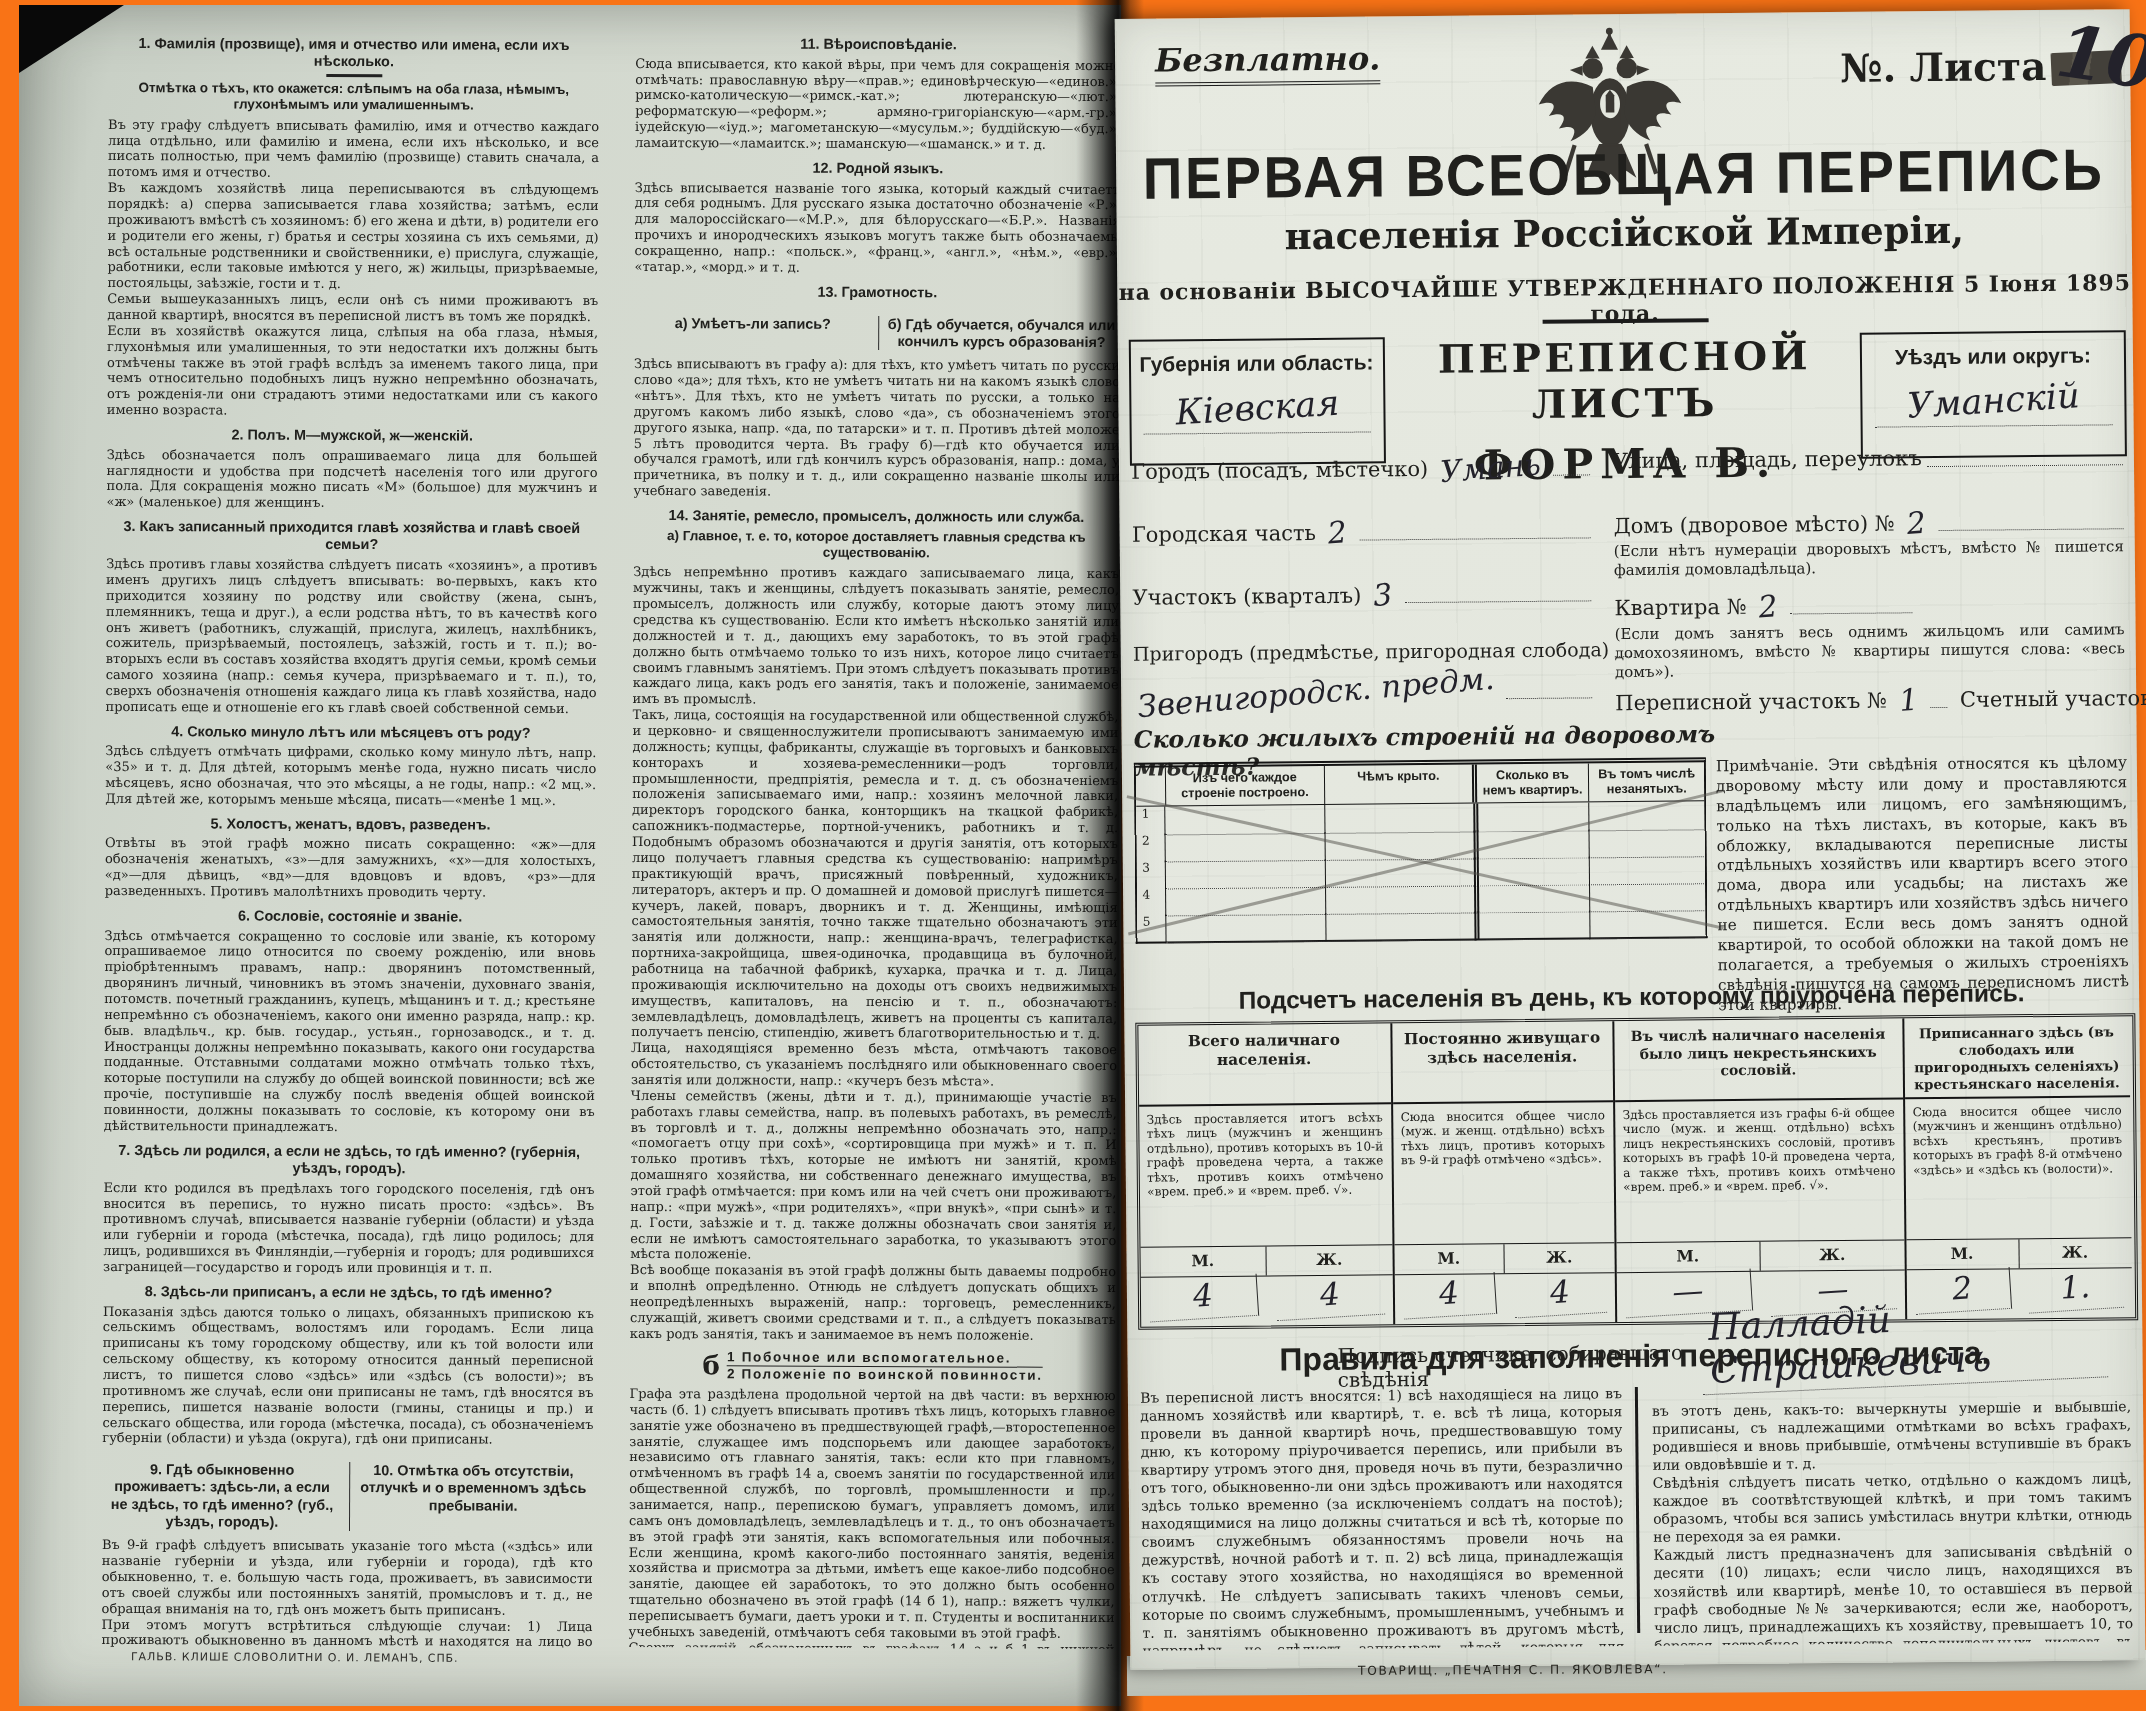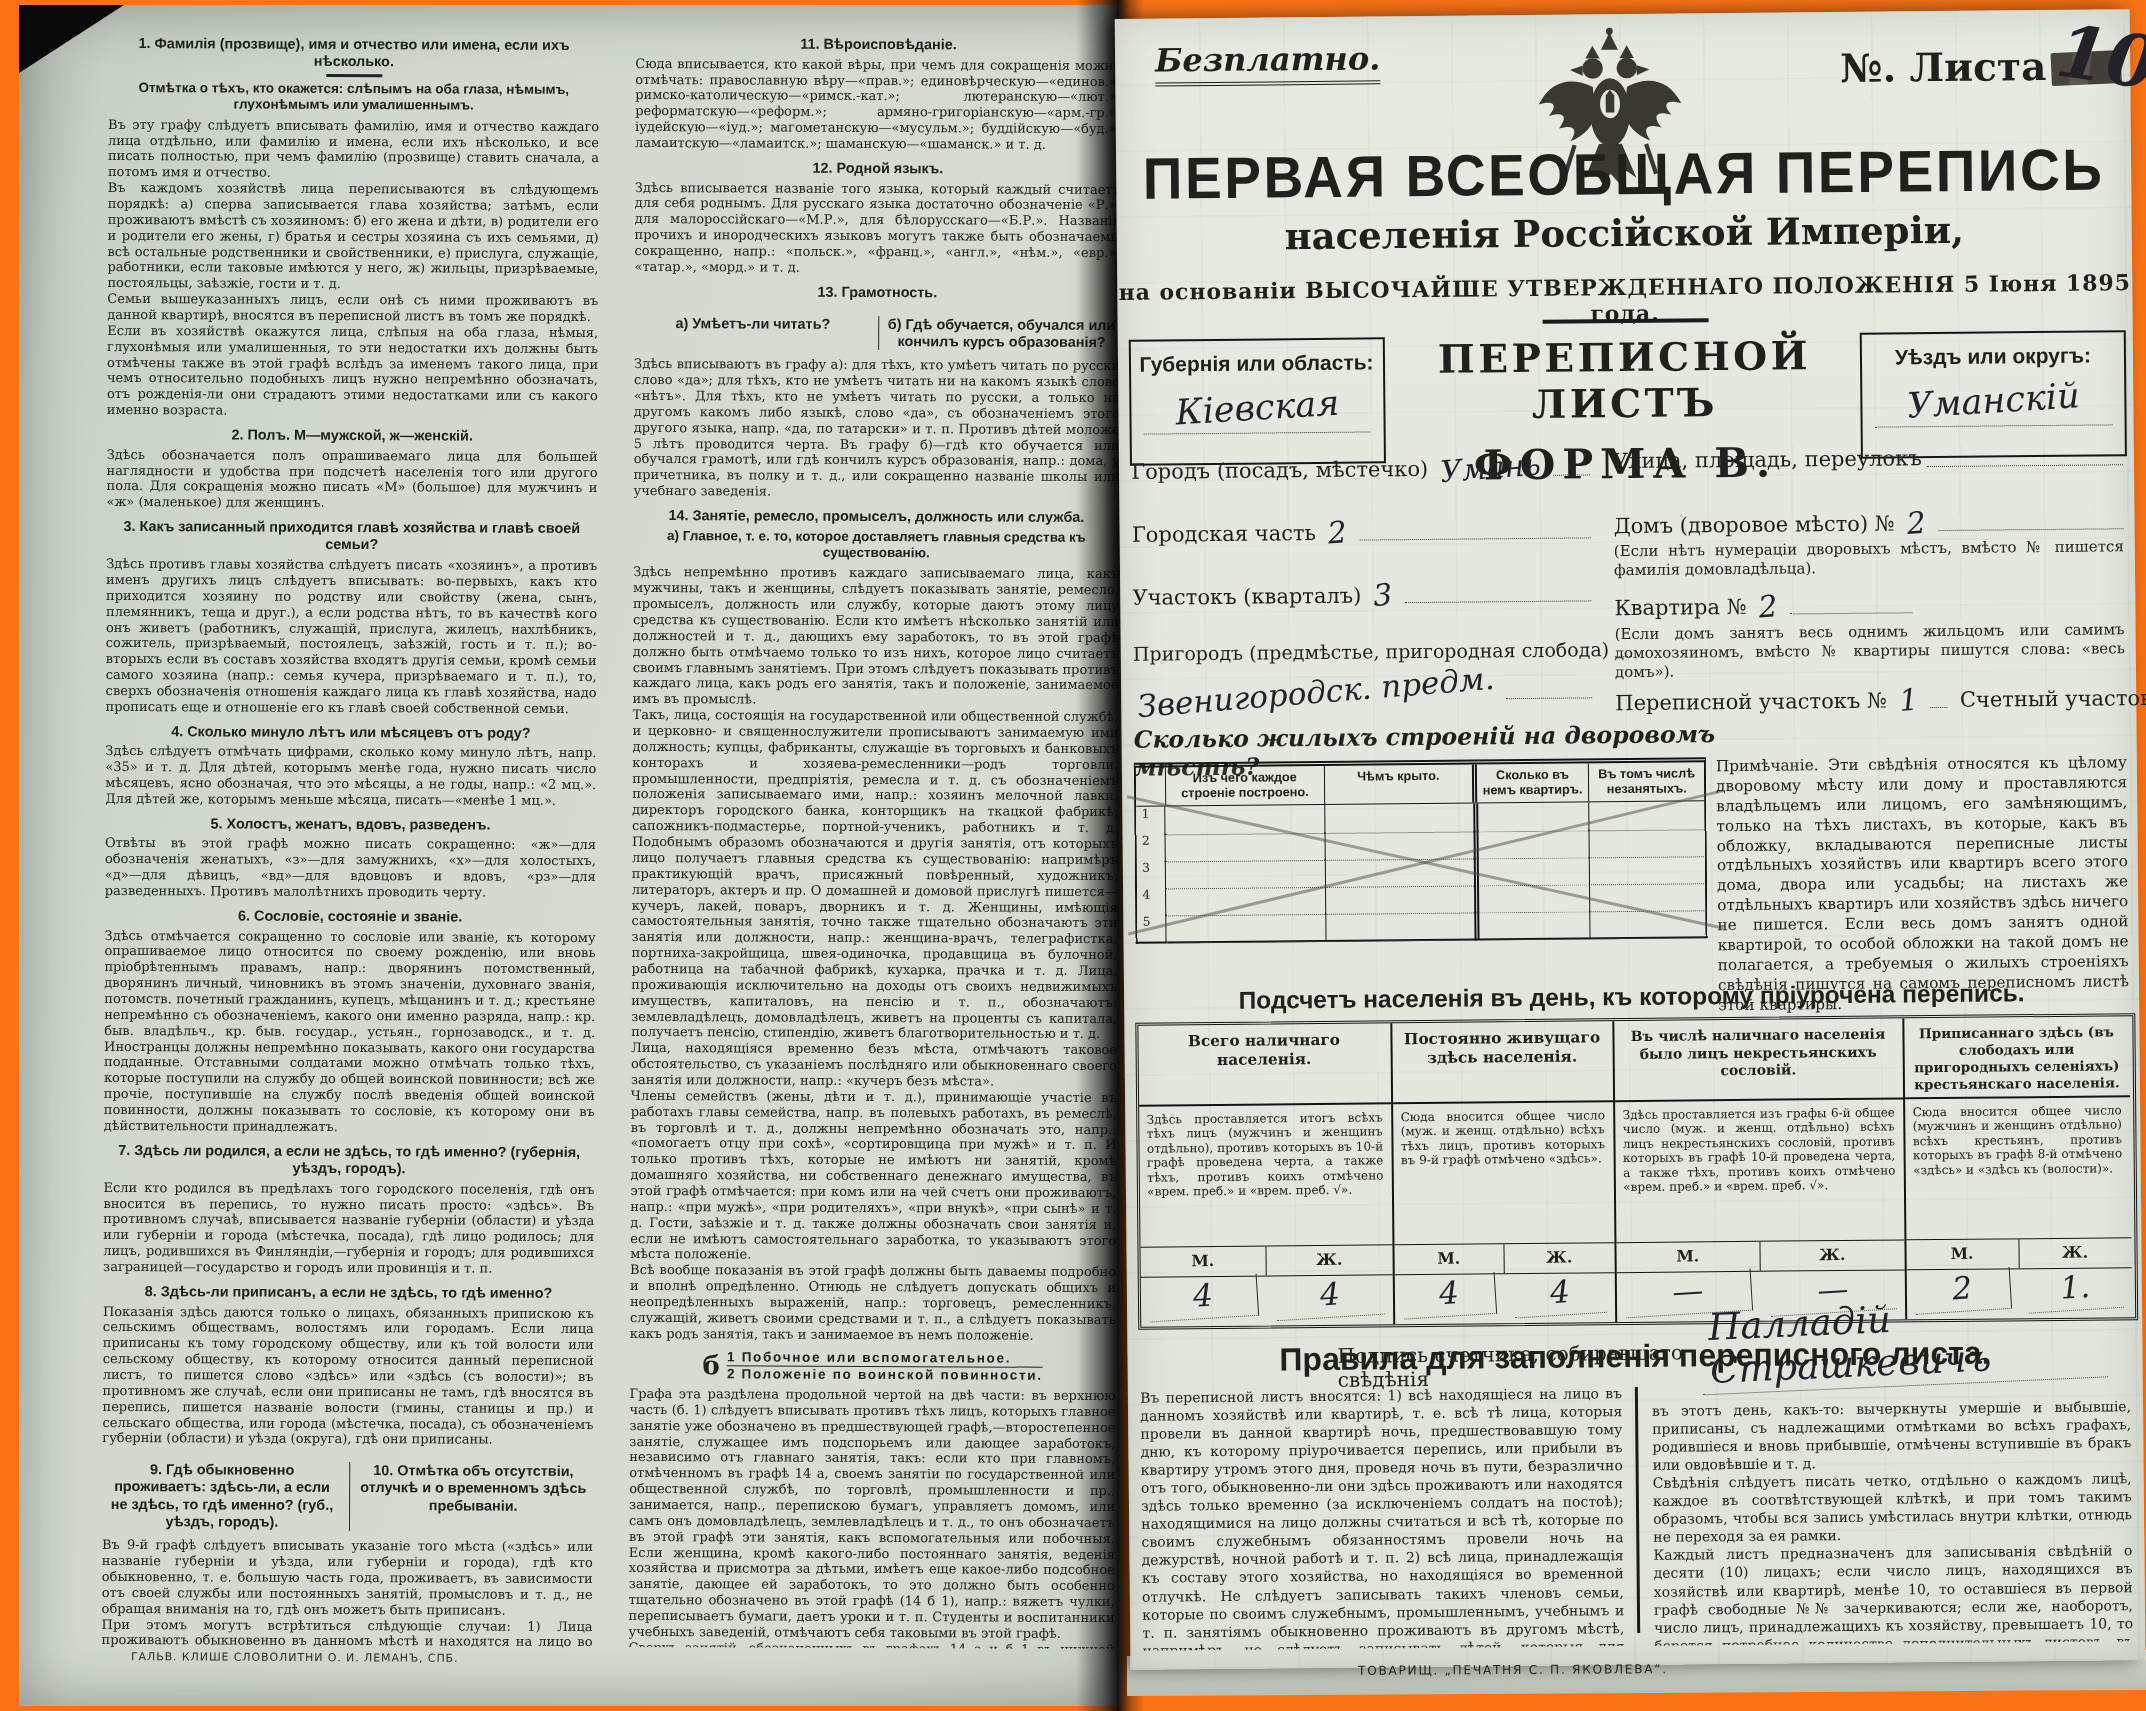--- a/index.html
+++ b/index.html
@@ -149,21 +149,21 @@
 При этомъ могутъ встрѣтиться слѣдующіе случаи: 1) Лица проживаютъ обыкновенно въ данномъ мѣстѣ и находятся на лицо во время переписи,—о нихъ пишется въ 9-й графѣ—«здѣсь», а въ 10-й проводится черта. 2) Лица проживаютъ обыкновенно въ данномъ мѣстѣ, но находятся во временной отлучкѣ (напр. уѣхалъ въ деревню или въ другой городъ по дѣламъ, на ярмарку и т. д.), тогда слѣдуетъ писать въ 9-й графѣ—«здѣсь», а въ 10-й: «во временной отлучкѣ» (сокращ.: врем. отлуч.), съ указаніемъ, куда отлучились, напр.: въ такой-то городъ, уѣздъ, заграницу, въ пути туда-то и т. д. 3) Лица не живутъ обыкновенно въ данномъ мѣстѣ, а прибыли сюда на короткое время,—о нихъ въ 9-й графѣ пишется названіе мѣста обыкновеннаго проживанія, а въ 10-й: «во временномъ пребываніи» (сокращ.: врем. преб.). О лицахъ, временно отлучившихся и временно пребывающихъ на срокъ менѣе 5 дней, въ указанныхъ графахъ вмѣсто словъ «врем. отлуч.» и «врем. преб.» прибавляютъ знакъ «√».</div>
     </div>
 
     <div class="col col2">
       <div class="sec-h">11. Вѣроисповѣданіе.</div>
       <div class="sec-b">Сюда вписывается, кто какой вѣры, при чемъ для сокращенія можно отмѣчать: православную вѣру—«прав.»; единовѣрческую—«единов.»; римско-католическую—«римск.-кат.»; лютеранскую—«лют.»; реформатскую—«реформ.»; армяно-григоріанскую—«арм.-гр.»; іудейскую—«іуд.»; магометанскую—«мусульм.»; буддійскую—«буд.»; ламаитскую—«ламаитск.»; шаманскую—«шаманск.» и т. д.</div>
       <div class="sec-h">12. Родной языкъ.</div>
       <div class="sec-b">Здѣсь вписывается названіе того языка, который каждый считаетъ для себя роднымъ. Для русскаго языка достаточно обозначеніе «Р.», для малороссійскаго—«М.Р.», для бѣлорусскаго—«Б.Р.». Названія прочихъ и инородческихъ языковъ могутъ также быть обозначаемы сокращенно, напр.: «польск.», «франц.», «англ.», «нѣм.», «евр.», «татар.», «морд.» и т. д.</div>
       <div class="sec-h">13. Грамотность.</div>
       <div class="h-row">
-        <div class="sec-h">а) Умѣетъ-ли читать?</div>
+        <div class="sec-h">а) Умѣетъ-ли запись?</div>
         <div class="sec-h">б) Гдѣ обучается, обучался или кончилъ курсъ образованія?</div>
       </div>
       <div class="sec-b">Здѣсь вписываютъ въ графу а): для тѣхъ, кто умѣетъ читать по русски слово «да»; для тѣхъ, кто не умѣетъ читать ни на какомъ языкѣ слово «нѣтъ». Для тѣхъ, кто не умѣетъ читать по русски, а только на другомъ какомъ либо языкѣ, слово «да», съ обозначеніемъ этого другого языка, напр. «да, по татарски» и т. п. Противъ дѣтей моложе 5 лѣтъ проводится черта. Въ графу б)—гдѣ кто обучается или обучался грамотѣ, или гдѣ кончилъ курсъ образованія, напр.: дома, у причетника, въ полку и т. д., или сокращенно названіе школы или учебнаго заведенія.</div>
       <div class="sec-h">14. Занятіе, ремесло, промыселъ, должность или служба.</div>
       <div class="sec-sub">а) Главное, т. е. то, которое доставляетъ главныя средства къ существованію.</div>
       <div class="sec-b">Здѣсь непремѣнно противъ каждаго записываемаго лица, какъ мужчины, такъ и женщины, слѣдуетъ показывать занятіе, ремесло, промыселъ, должность или службу, которые даютъ этому лицу средства къ существованію. Если кто имѣетъ нѣсколько занятій или должностей и т. д., дающихъ ему заработокъ, то въ этой графѣ должно быть отмѣчаемо только то изъ нихъ, которое лицо считаетъ своимъ главнымъ занятіемъ. При этомъ слѣдуетъ показывать противъ каждаго лица, какъ родъ его занятія, такъ и положеніе, занимаемое имъ въ промыслѣ.
 Такъ, лица, состоящія на государственной или общественной службѣ, и церковно- и священнослужители прописываютъ занимаемую ими должность; купцы, фабриканты, служащіе въ торговыхъ и банковыхъ конторахъ и хозяева-ремесленники—родъ торговли, промышленности, предпріятія, ремесла и т. д. съ обозначеніемъ положенія записываемаго ими, напр.: хозяинъ мелочной лавки, директоръ городского банка, конторщикъ на ткацкой фабрикѣ, сапожникъ-подмастерье, портной-ученикъ, работникъ и т. д. Подобнымъ образомъ обозначаются и другія занятія, отъ которыхъ лицо получаетъ главныя средства къ существованію: напримѣръ практикующій врачъ, присяжный повѣренный, художникъ, литераторъ, актеръ и пр. О домашней и домовой прислугѣ пишется—кучеръ, лакей, поваръ, дворникъ и т. д. Женщины, имѣющія самостоятельныя занятія, точно также тщательно обозначаютъ эти занятія или должности, напр.: женщина-врачъ, телеграфистка, портниха-закройщица, швея-одиночка, продавщица въ булочной, работница на табачной фабрикѣ, кухарка, прачка и т. д. Лица, проживающія исключительно на доходы отъ своихъ недвижимыхъ имуществъ, капиталовъ, на пенсію и т. п., обозначаютъ: землевладѣлецъ, домовладѣлецъ, живетъ на проценты съ капитала, получаетъ пенсію, стипендію, живетъ благотворительностью и т. д.
 Лица, находящіяся временно безъ мѣста, отмѣчаютъ таковое обстоятельство, съ указаніемъ послѣдняго или обыкновеннаго своего занятія или должности, напр.: «кучеръ безъ мѣста».
 Члены семействъ (жены, дѣти и т. д.), принимающіе участіе въ работахъ главы семейства, напр. въ полевыхъ работахъ, въ ремеслѣ, въ торговлѣ и т. д., должны непремѣнно обозначать это, напр.: «помогаетъ отцу при сохѣ», «сортировщица при мужѣ» и т. п. И только противъ тѣхъ, которые не имѣютъ ни занятій, кромѣ домашняго хозяйства, ни собственнаго денежнаго имущества, въ этой графѣ отмѣчается: при комъ или на чей счетъ они проживаютъ, напр.: «при мужѣ», «при родителяхъ», «при внукѣ», «при сынѣ» и т. д. Гости, заѣзжіе и т. д. также должны обозначать свои занятія и, если не имѣютъ самостоятельнаго заработка, то указываютъ этого мѣста положеніе.
 Всѣ вообще показанія въ этой графѣ должны быть даваемы подробно и вполнѣ опредѣленно. Отнюдь не слѣдуетъ допускать общихъ и неопредѣленныхъ выраженій, напр.: торговецъ, ремесленникъ, служащій, живетъ своими средствами и т. п., а слѣдуетъ показывать какъ родъ занятія, такъ и занимаемое въ немъ положеніе.</div>

